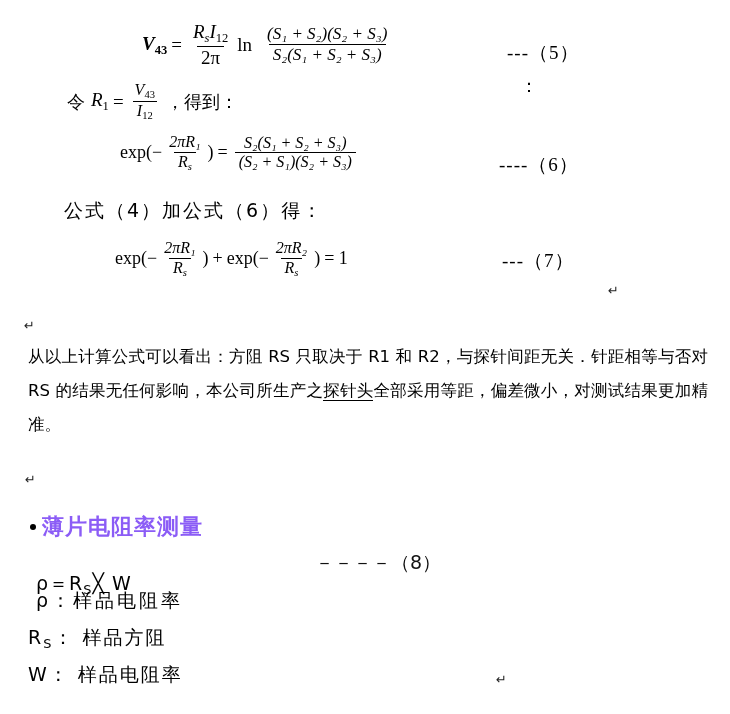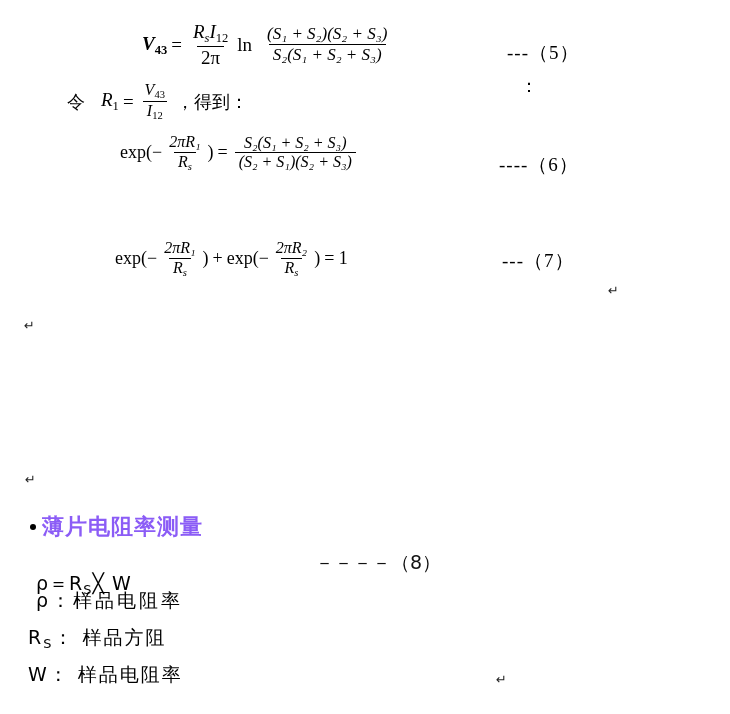--- a/index.html
+++ b/index.html
@@ -192,21 +192,21 @@
       <span class="frac bigfrac">
         <span class="num it">(S₁ + S₂)(S₂ + S₃)</span>
         <span class="den it">S₂(S₁ + S₂ + S₃)</span>
       </span>
     </div>
     <div class="eq" id="tag5">---（5）</div>
     <div class="eq" id="colon">：</div>
 
     <div class="eq" id="eqlet">
       <span class="cn">令</span>
-      <span class="it" style="margin-left:16px">
+      <span class="it" style="margin-left:6px">
         <span>R</span><span class="subu">1</span>
       </span>
       <span class="op">=</span>
       <span class="frac" style="font-size:16px">
         <span class="num it">
           <span>V</span><span class="subu">43</span>
         </span>
         <span class="den it">
           <span>I</span><span class="subu">12</span>
         </span>
@@ -225,20 +225,21 @@
       </span>
       <span class="paren">)</span>
       <span class="op">=</span>
       <span class="frac" style="font-size:16px">
         <span class="num it">S₂(S₁ + S₂ + S₃)</span>
         <span class="den it">(S₂ + S₁)(S₂ + S₃)</span>
       </span>
     </div>
     <div class="eq" id="tag6">----（6）</div>
 
+    <div id="cn-line">公式（4）加公式（6）得：</div>
 
     <div class="eq" id="eq7">
       <span style="font-style:normal">exp</span>
       <span class="paren">(−</span>
       <span class="frac" style="font-size:16px">
         <span class="num it">2πR₁</span>
         <span class="den it">
           <span>R</span><span class="sub">s</span>
         </span>
       </span>
@@ -256,20 +257,23 @@
       <span class="op">= 1</span>
     </div>
     <div class="eq" id="tag7">---（7）</div>
   </div>
 
   <div class="pilcrow" id="pil1">↵</div>
   <div class="pilcrow" id="pil2">↵</div>
   <div class="pilcrow" id="pil3">↵</div>
   <div class="pilcrow" id="pil4">↵</div>
 
+  <div class="body-para">
+    <span>从以上计算公式可以看出：方阻 RS 只取决于 R1 和 R2，与探针间距无关．针距相等与否对 RS 的结果无任何影响，本公司所生产之</span><span class="u">探针头</span><span>全部采用等距，偏差微小，对测试结果更加精准。</span>
+  </div>
 
   <div class="section-heading">
     <span class="dot"></span><span>薄片电阻率测量</span>
   </div>
 
   <div class="def-line" id="def8">
     <span>ρ</span><span>＝R</span><span class="smallsub">S</span><span>╳ W</span>
   </div>
   <div id="tag8">－－－－（8）</div>
 

